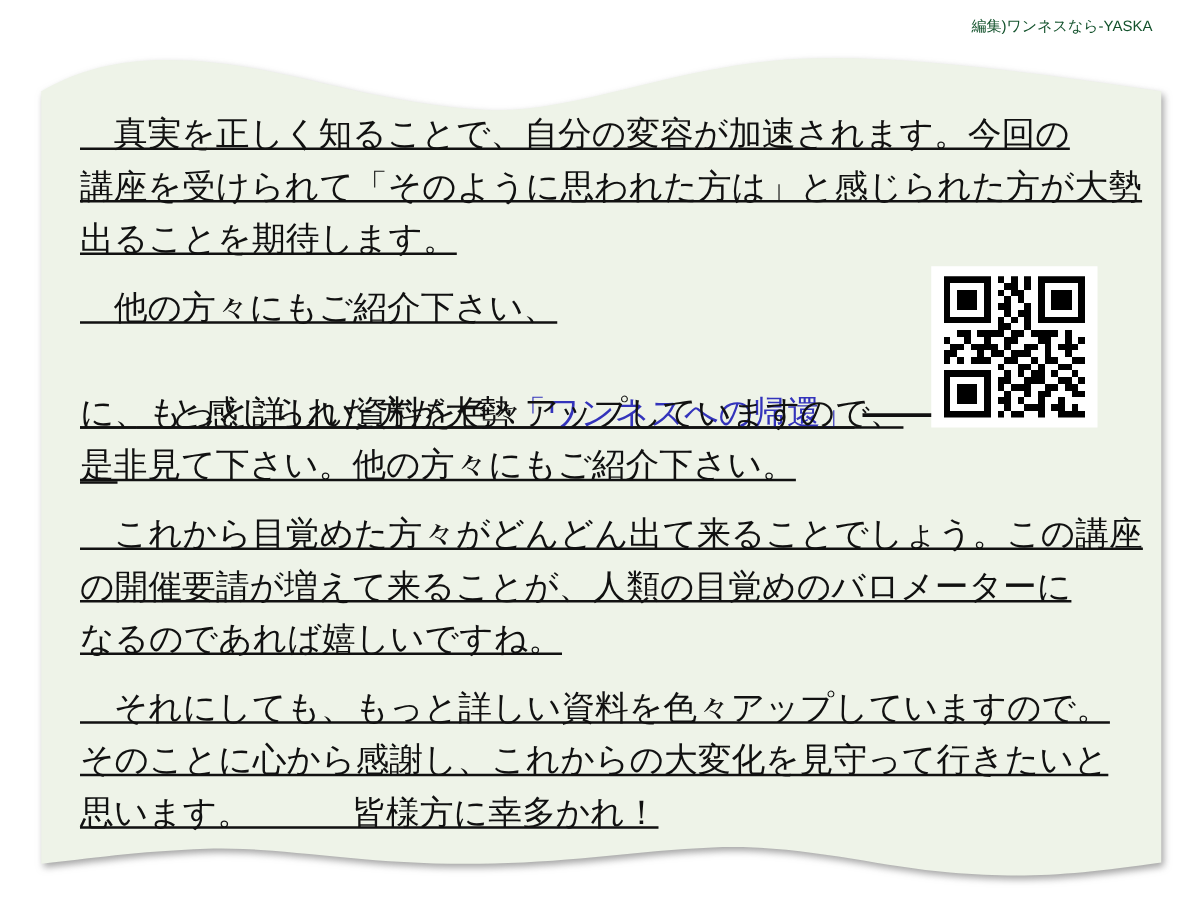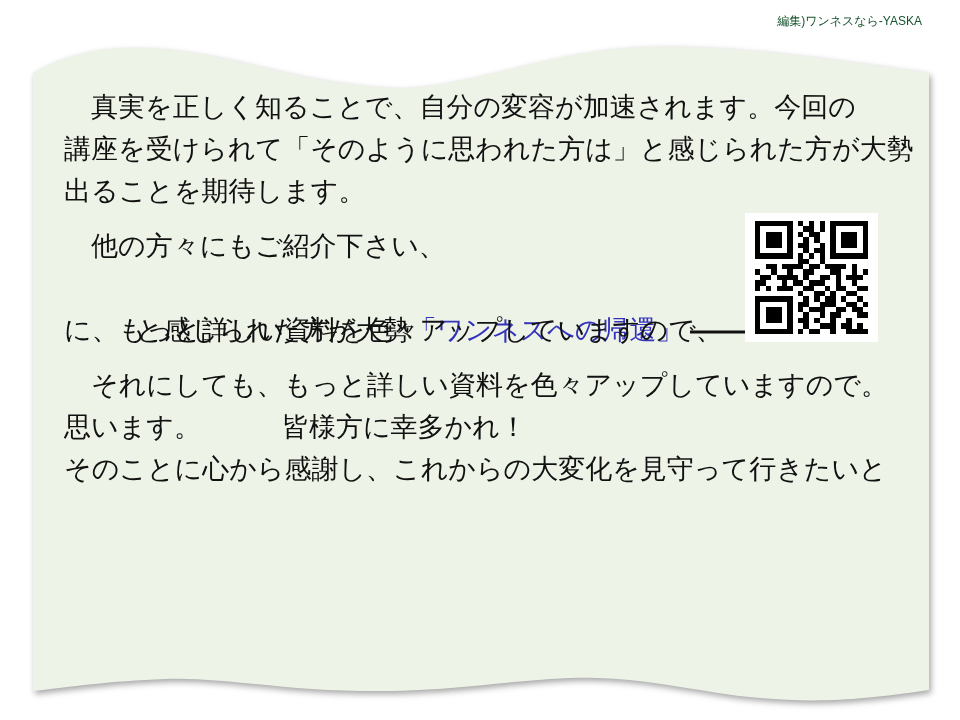--- a/index.html
+++ b/index.html
@@ -13,21 +13,21 @@
     font-size:12px;color:#14532d;letter-spacing:0;
     white-space:pre;
   }
   .panel-svg{position:absolute;left:0;top:0;width:960px;height:720px;}
   .panel-path{
     fill:#eef3e8;
     filter:drop-shadow(2px 3px 3px rgba(90,90,90,0.55));
   }
   .text-block{
     position:absolute;left:64px;top:86px;width:852px;
-    color:#111111;font-size:27px;line-height:42px;
+    color:#111111;font-size:27px;line-height:42px;text-decoration:underline;
   }
   .para{margin:0 0 13px 0;}
   .para:last-child{margin-bottom:0;}
   .tline{white-space:pre;height:42px;}
   .link-blue{color:#3333bb;}
   .arrow-wrap{display:inline-block;vertical-align:-2px;margin-left:4px;}
   .qr-box{
     position:absolute;left:745px;top:213px;width:133px;height:129px;
     background:#ffffff;
   }
@@ -65,27 +65,33 @@
 
   <div class="para">
     <div class="tline">　他の方々にもご紹介下さい、</div>
     <div class="tline">
       <span>　と感じられた方が大勢</span><span class="link-blue">「ワンネスへの帰還」</span><span class="arrow-wrap"><svg width="108" height="18" viewBox="0 0 108 18">
             <line x1="2" y1="9" x2="92" y2="9" stroke="#111111" stroke-width="3"></line>
             <polygon points="107,9 88,2 88,16" fill="#111111"></polygon>
           </svg></span>
     </div>
     <div class="tline">に、もっと詳しい資料を色々アップしていますので、</div>
+    <div class="tline">是非見て下さい。他の方々にもご紹介下さい。</div>
   </div>
 
+  <div class="para">
+    <div class="tline">　これから目覚めた方々がどんどん出て来ることでしょう。この講座</div>
+    <div class="tline">の開催要請が増えて来ることが、人類の目覚めのバロメーターに</div>
+    <div class="tline">なるのであれば嬉しいですね。</div>
+  </div>
 
   <div class="para">
     <div class="tline">　それにしても、もっと詳しい資料を色々アップしていますので。</div>
+    <div class="tline">そのことに心から感謝し、これからの大変化を見守って行きたいと</div>
     <div class="tline">思います。　　　皆様方に幸多かれ！</div>
-    <div class="tline">そのことに心から感謝し、これからの大変化を見守って行きたいと</div>
   </div>
 
 </div>
 
 <div class="qr-box">
   <svg id="qr-svg" width="113" height="113" viewBox="0 0 21 21" shape-rendering="crispEdges">
       <rect x="0" y="0" width="1" height="1"></rect>
       <rect x="1" y="0" width="1" height="1"></rect>
       <rect x="2" y="0" width="1" height="1"></rect>
       <rect x="3" y="0" width="1" height="1"></rect>

